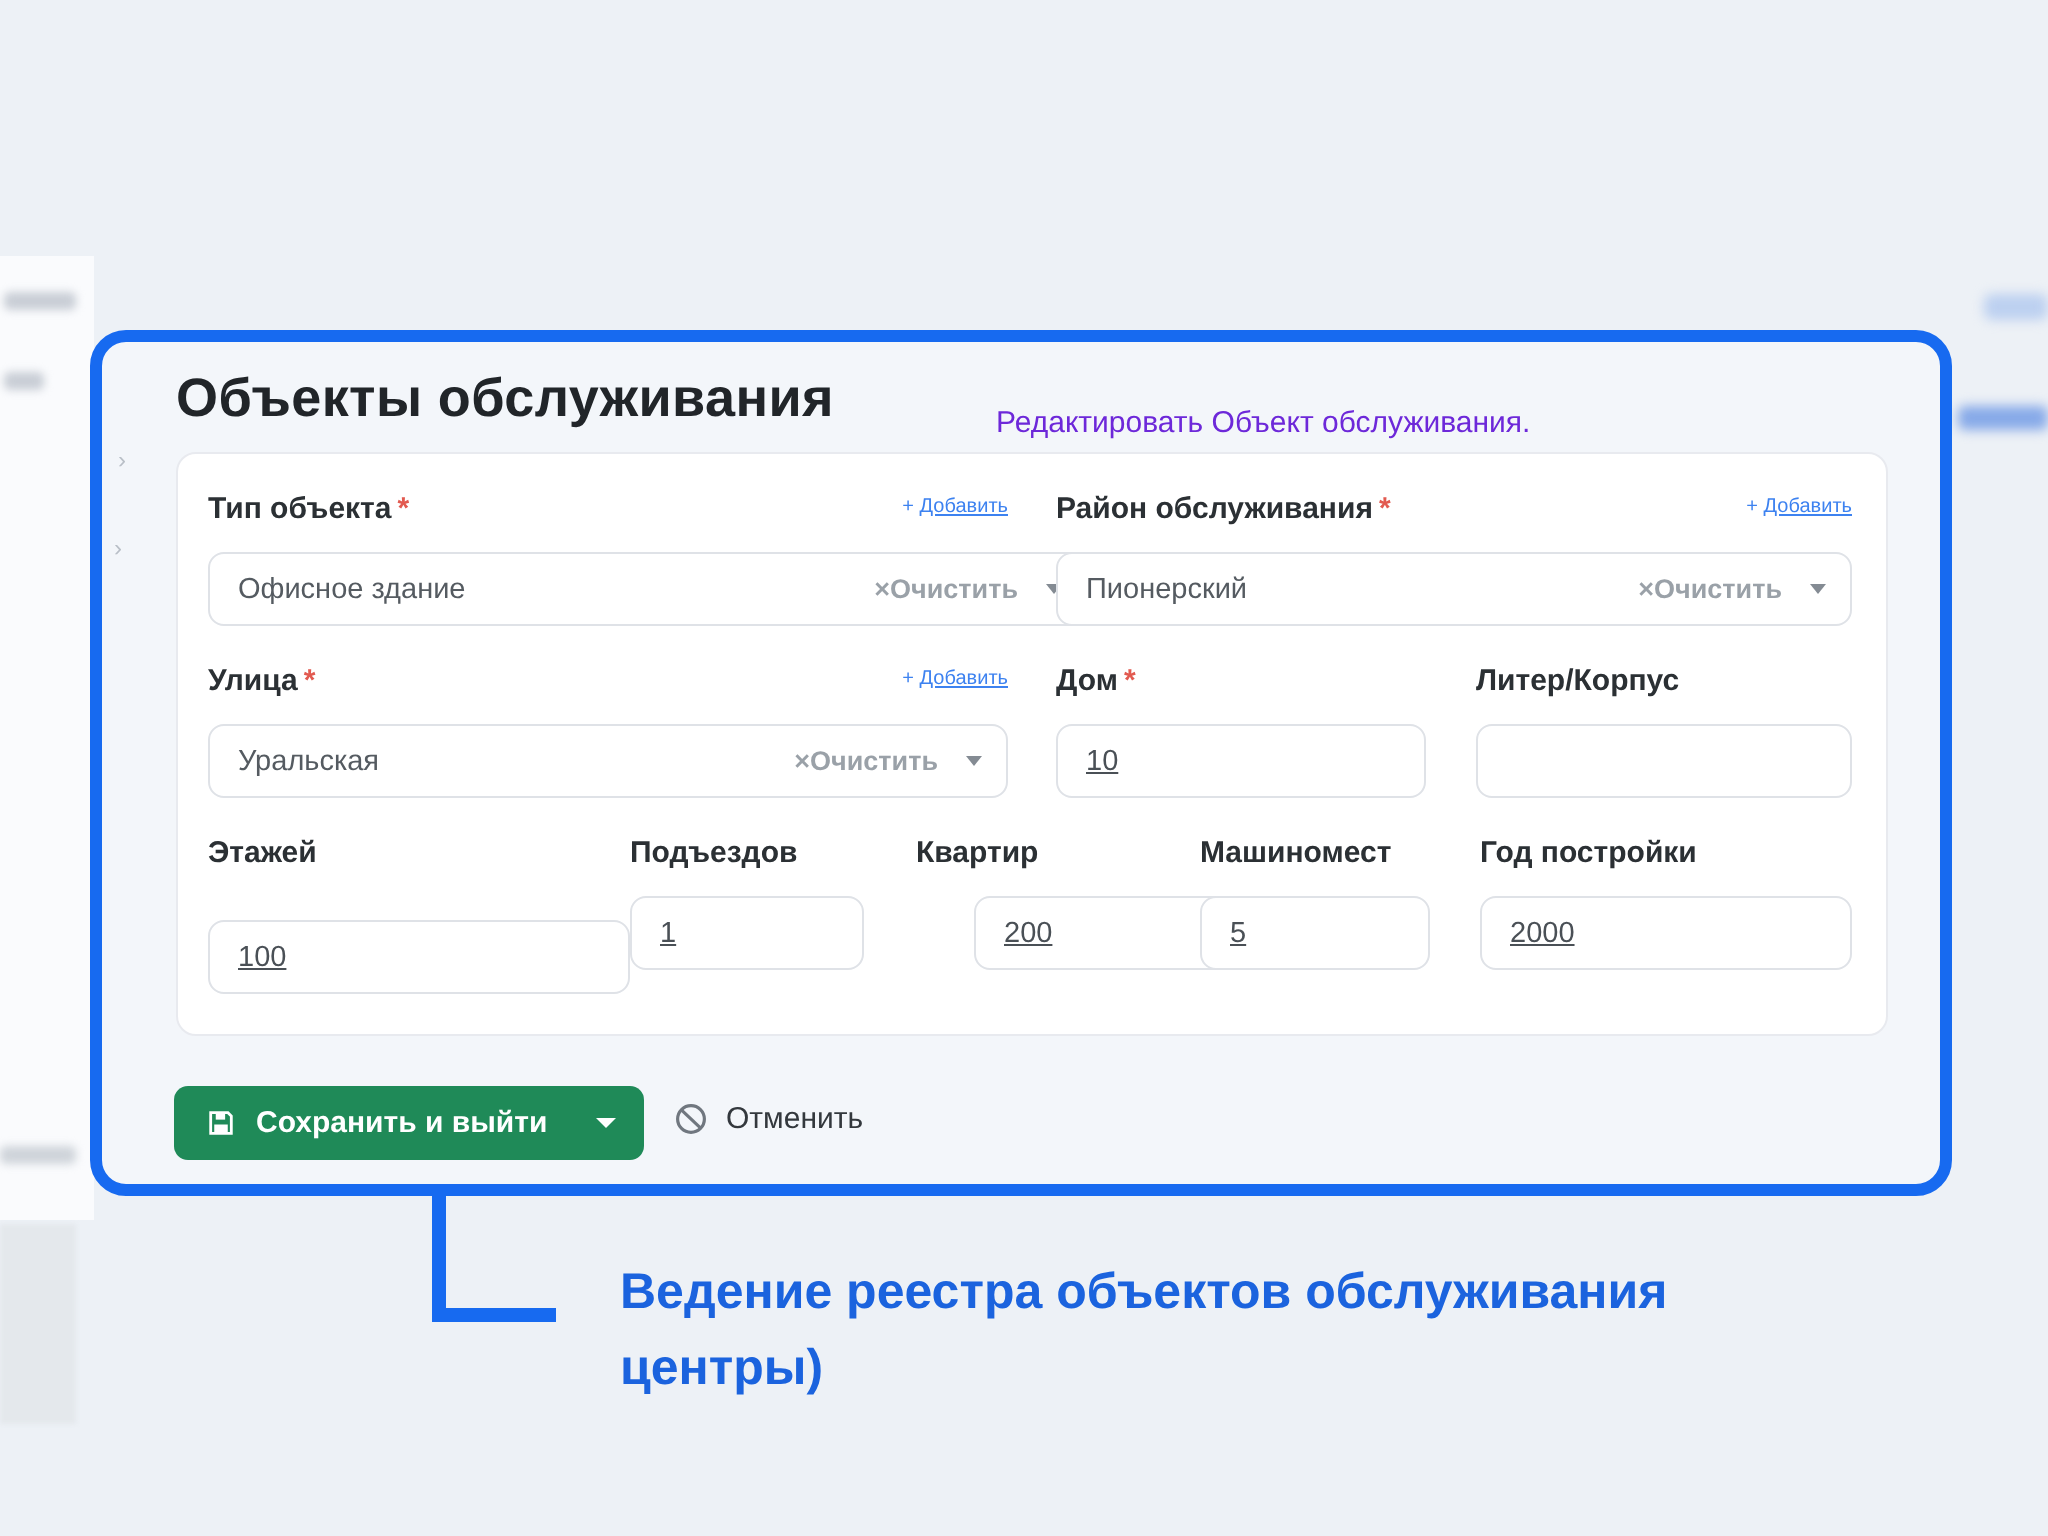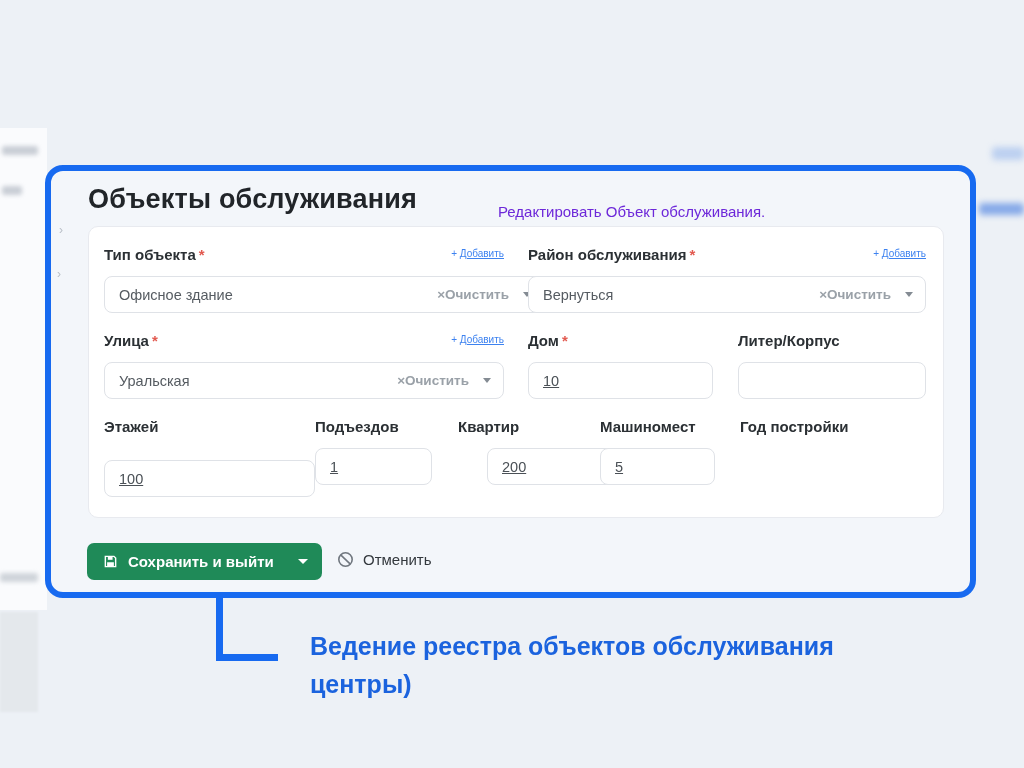--- a/index.html
+++ b/index.html
@@ -99,21 +99,21 @@
   <div class="add-link" style="left:528px; top:248px; width:398px;">
     <span>+</span> <span class="u">Добавить</span>
   </div>
 
   <div class="select-box" style="left:104px; top:276px; width:440px;">
     <span class="sel-value">Офисное здание</span>
     <span class="clear-btn">×Очистить</span>
     <span class="caret"></span>
   </div>
   <div class="select-box" style="left:528px; top:276px; width:398px;">
-    <span class="sel-value">Вернуться</span>
+    <span class="sel-value">Пионерский</span>
     <span class="clear-btn">×Очистить</span>
     <span class="caret"></span>
   </div>
 
   <div class="f-label" style="left:104px; top:332px;">
     <span>Улица</span><span class="star">*</span>
   </div>
   <div class="add-link" style="left:104px; top:334px; width:400px;">
     <span>+</span> <span class="u">Добавить</span>
   </div>
@@ -135,20 +135,21 @@
   <div class="f-label" style="left:104px; top:418px;"><span>Этажей</span></div>
   <div class="f-label" style="left:315px; top:418px;"><span>Подъездов</span></div>
   <div class="f-label" style="left:458px; top:418px;"><span>Квартир</span></div>
   <div class="f-label" style="left:600px; top:418px;"><span>Машиномест</span></div>
   <div class="f-label" style="left:740px; top:418px;"><span>Год постройки</span></div>
 
   <input class="text-input" style="left: 104px; top: 448px; width: 211px; margin-top: 12px;" value="100">
   <input class="text-input" style="left: 315px; top: 448px; width: 117px;" value="1">
   <input class="text-input" style="left: 458px; top: 448px; width: 132px; margin-left: 29px;" value="200">
   <input class="text-input" style="left: 600px; top: 448px; width: 115px;" value="5">
+  <input class="text-input" style="left: 740px; top: 448px; width: 186px;" value="2000">
 
   <button class="save-btn">
     <span style="display:flex;">
       <svg width="15" height="15" viewBox="0 0 16 16">
           <path d="M2.5 2.5h9.2l1.8 1.8v9.2H2.5z" fill="none" stroke="#ffffff" stroke-width="1.5"></path>
           <rect x="5.2" y="2.8" width="5" height="3.4" fill="#ffffff"></rect>
           <rect x="4.4" y="8.8" width="7.2" height="4.4" fill="#ffffff"></rect>
         </svg>
     </span>
     <span>Сохранить и выйти</span>

